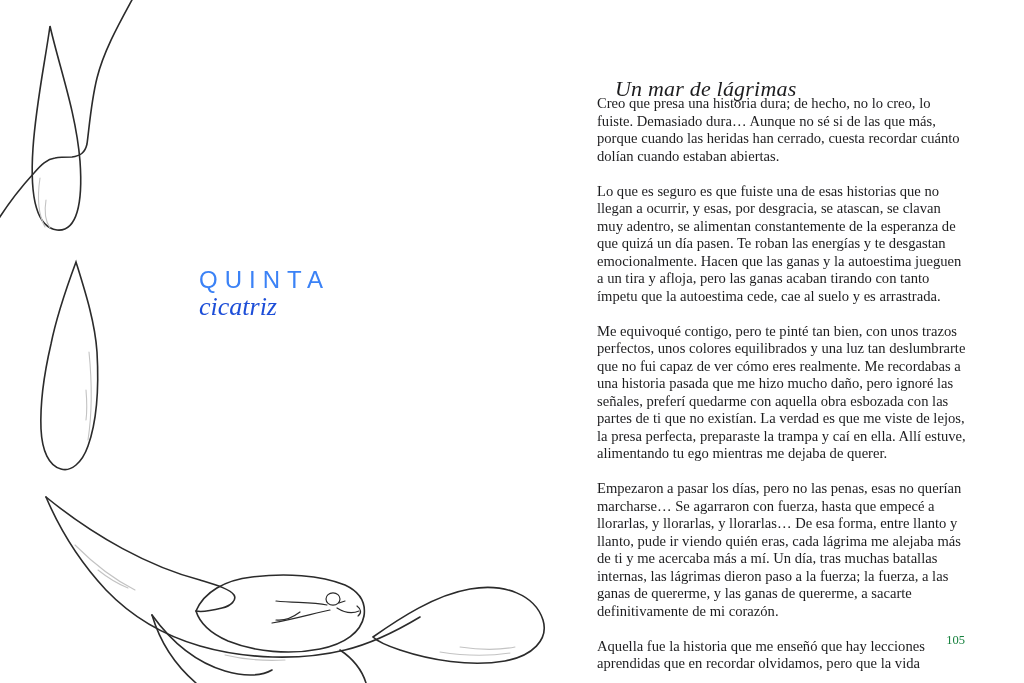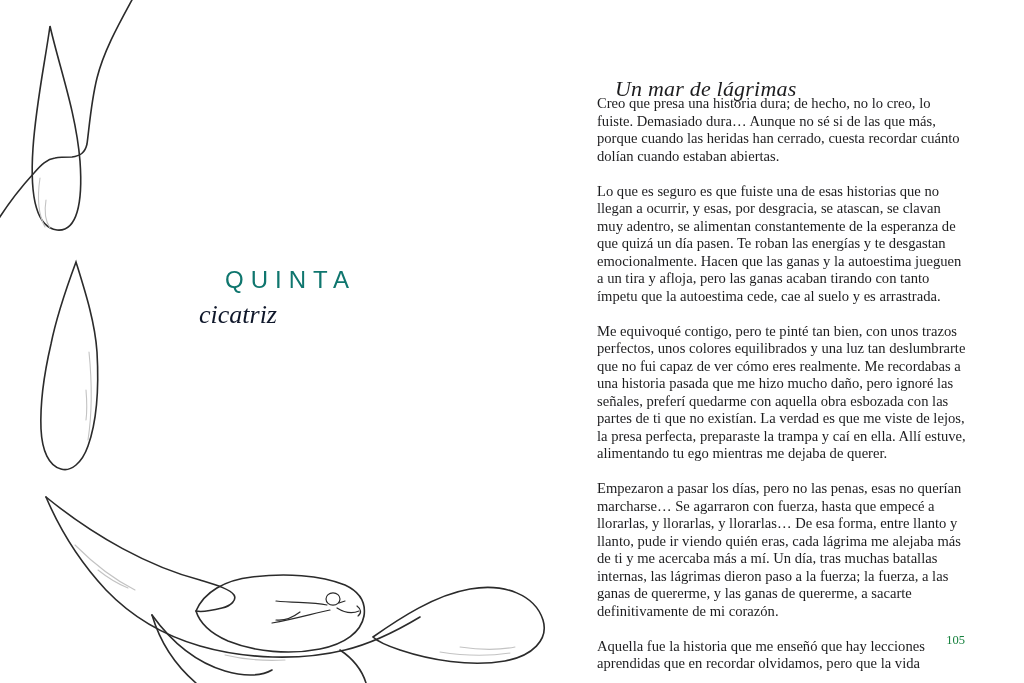--- a/index.html
+++ b/index.html
@@ -8,27 +8,26 @@
     overflow:hidden;font-family:"Liberation Serif",serif;
   }
   .page{position:absolute;top:0;height:683px;}
   .page-left{left:0;width:590px;}
   .page-right{left:597px;width:380px;}
   svg.art{position:absolute;left:0;top:0;display:block;}
 
   .part-block{position:absolute;left:199px;top:267px;}
   .part-title{
     font-family:"Liberation Sans",sans-serif;
-    font-size:24px;font-weight:400;letter-spacing:7px;color:#0f766e;
+    font-size:24px;font-weight:400;letter-spacing:7px;color:#3b82f6;
     line-height:26px;
-    margin-left:26px;
   }
   .part-subtitle{
     font-family:"Liberation Serif",serif;font-style:italic;
-    font-size:26px;color:#0f172a;line-height:27px;margin-top:8px;
+    font-size:26px;color:#1d4ed8;line-height:27px;margin-top:0px;
   }
 
   .chapter-title{
     position:absolute;top:58px;left:0;margin:18px;
     font-family:"Liberation Serif",serif;font-style:italic;font-weight:400;
     font-size:22px;color:#1c1c1e;letter-spacing:0.2px;
   }
   .body-text{
     position:absolute;top:95px;left:0;width:372px;
     font-size:14.6px;line-height:17.5px;color:#1d1d1f;

